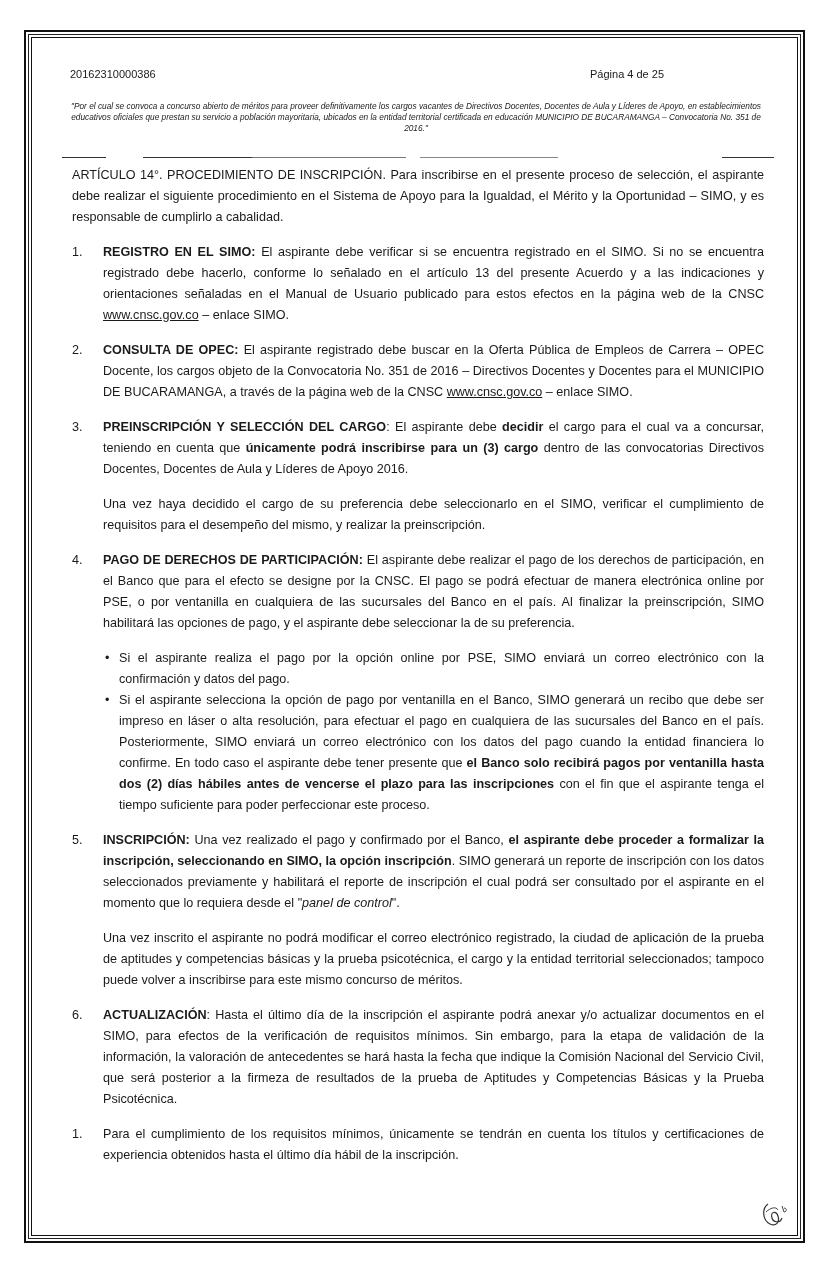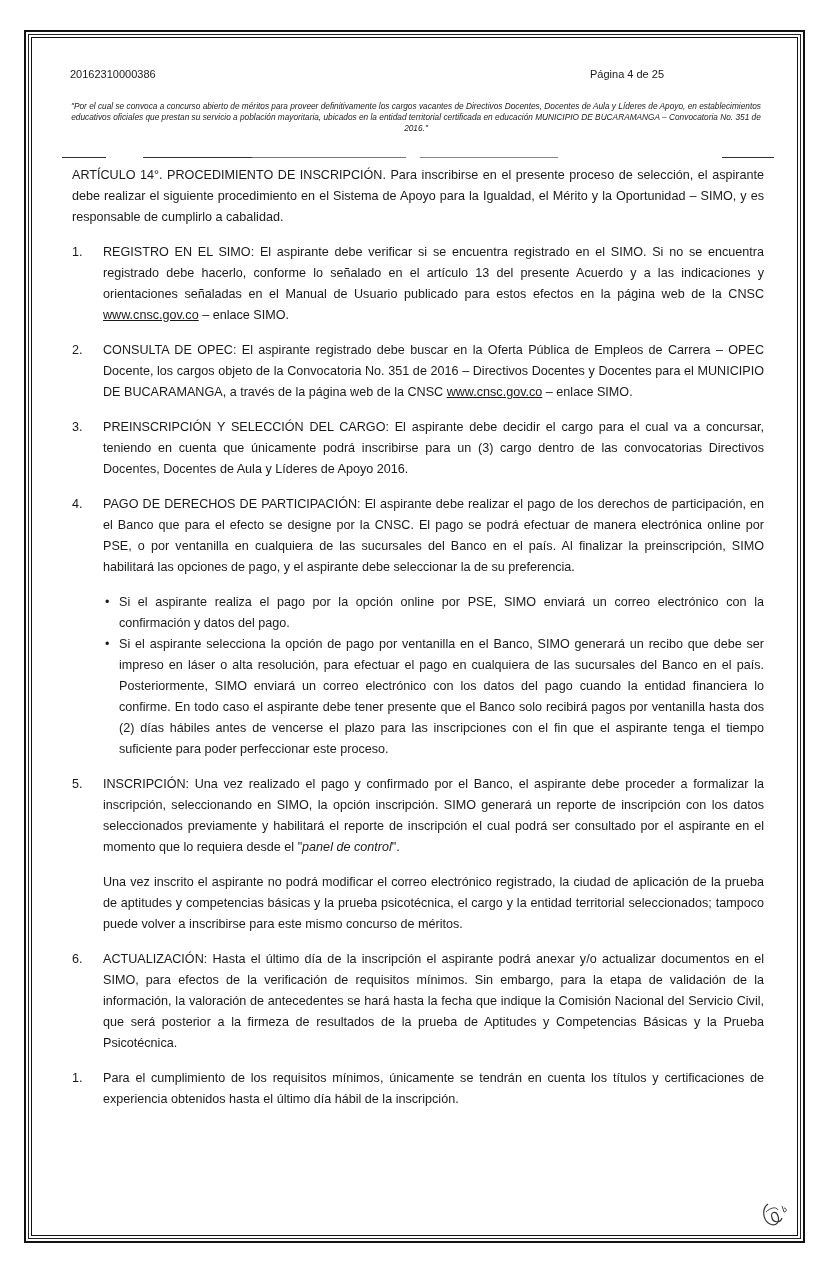--- a/index.html
+++ b/index.html
@@ -17,21 +17,21 @@
   .subtitle { position: absolute; left: 60px; top: 101px; width: 712px; text-align: center;
               font-size: 8.3px; font-style: italic; line-height: 11px; color: #222; }
   .sep { position: absolute; top: 157px; height: 1px; background: #333; }
   .content { position: absolute; left: 72px; top: 165px; width: 692px; font-size: 12.6px;
              line-height: 21px; text-align: justify; }
   p { margin: 0; }
   .para { margin-bottom: 14px; }
   .item { position: relative; padding-left: 31px; margin-bottom: 14px; }
   .item .num { position: absolute; left: 0; top: 0; }
   .sub-para { margin-top: 14px; }
-  b, .b { font-weight: normal; }
+  b, .b { font-weight: bold; }
   .link { text-decoration: underline; margin-top: 12px; }
   ul.bullets { list-style: none; margin: 14px 0 0 0; padding: 0; }
   ul.bullets li { position: relative; padding-left: 16px; }
   ul.bullets li .dot { position: absolute; left: 2px; top: 0; }
   .signature { position: absolute; left: 760px; top: 1198px; width: 30px; height: 32px; }
 </style>
 </head>
 <body>
 
 <div class="frame-outer"></div>
@@ -61,20 +61,21 @@
   </div>
 
   <div class="item">
     <span class="num">2.</span>
     <p><b>CONSULTA DE OPEC:</b><span> El aspirante registrado debe buscar en la Oferta Pública de Empleos de Carrera – OPEC Docente, los cargos objeto de la Convocatoria No. 351 de 2016 – Directivos Docentes y Docentes para el MUNICIPIO DE BUCARAMANGA, a través de la página web de la CNSC </span><span class="link">www.cnsc.gov.co</span><span> – enlace SIMO.</span></p>
   </div>
 
   <div class="item">
     <span class="num">3.</span>
     <p><b>PREINSCRIPCIÓN Y SELECCIÓN DEL CARGO</b><span>: El aspirante debe </span><b>decidir</b><span> el cargo para el cual va a concursar, teniendo en cuenta que </span><b>únicamente podrá inscribirse para un (3) cargo</b><span> dentro de las convocatorias Directivos Docentes, Docentes de Aula y Líderes de Apoyo 2016.</span></p>
+    <p class="sub-para">Una vez haya decidido el cargo de su preferencia debe seleccionarlo en el SIMO, verificar el cumplimiento de requisitos para el desempeño del mismo, y realizar la preinscripción.</p>
   </div>
 
   <div class="item">
     <span class="num">4.</span>
     <p><b>PAGO DE DERECHOS DE PARTICIPACIÓN:</b><span> El aspirante debe realizar el pago de los derechos de participación, en el Banco que para el efecto se designe por la CNSC. El pago se podrá efectuar de manera electrónica online por PSE, o por ventanilla en cualquiera de las sucursales del Banco en el país. Al finalizar la preinscripción, SIMO habilitará las opciones de pago, y el aspirante debe seleccionar la de su preferencia.</span></p>
     <ul class="bullets">
       <li><span class="dot">•</span><span>Si el aspirante realiza el pago por la opción online por PSE, SIMO enviará un correo electrónico con la confirmación y datos del pago.</span></li>
       <li><span class="dot">•</span><span>Si el aspirante selecciona la opción de pago por ventanilla en el Banco, SIMO generará un recibo que debe ser impreso en láser o alta resolución, para efectuar el pago en cualquiera de las sucursales del Banco en el país. Posteriormente, SIMO enviará un correo electrónico con los datos del pago cuando la entidad financiera lo confirme. En todo caso el aspirante debe tener presente que </span><b>el Banco solo recibirá pagos por ventanilla hasta dos (2) días hábiles antes de vencerse el plazo para las inscripciones</b><span> con el fin que el aspirante tenga el tiempo suficiente para poder perfeccionar este proceso.</span></li>
     </ul>
   </div>

